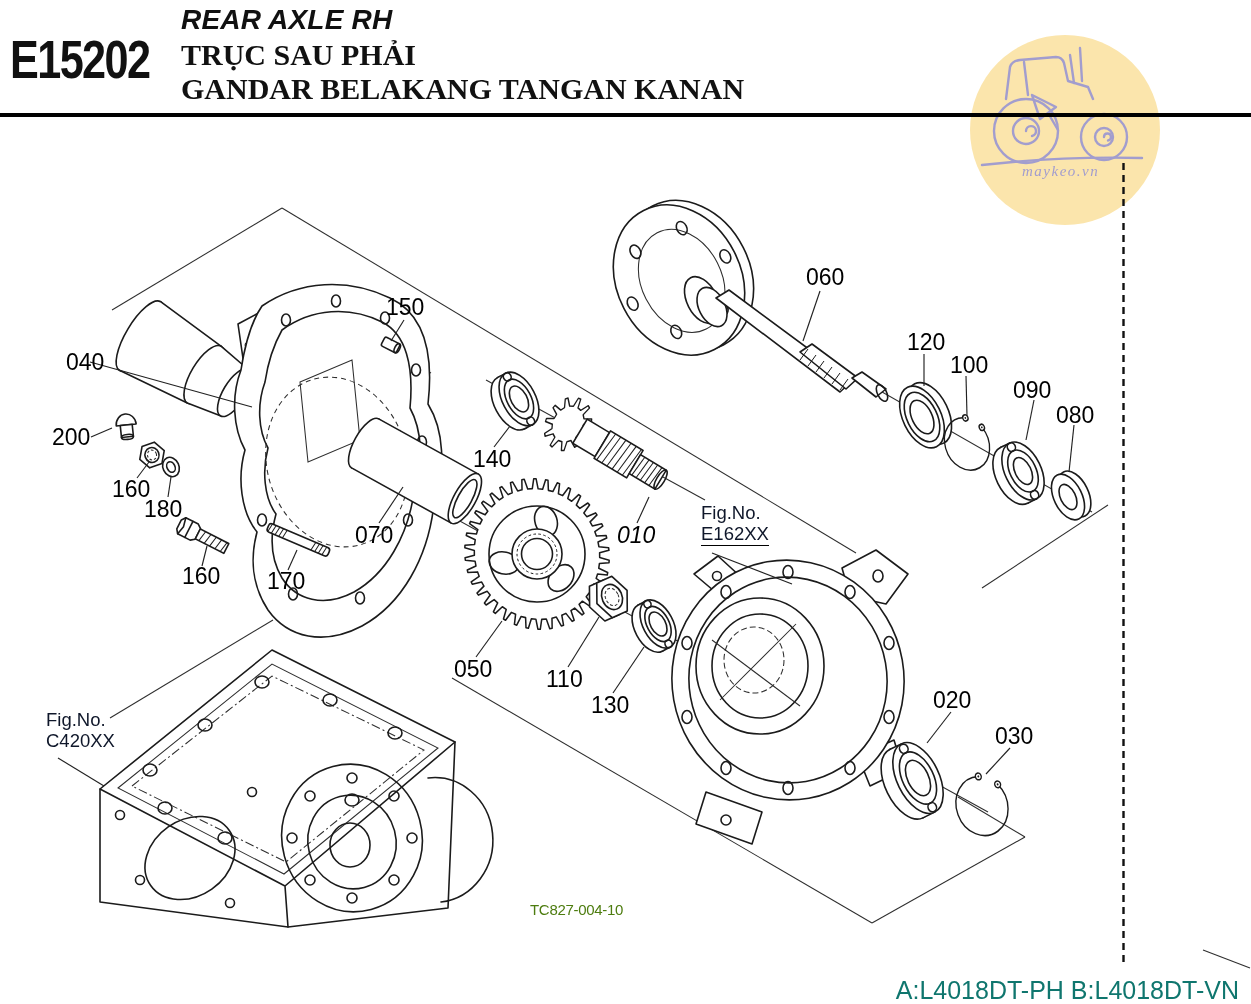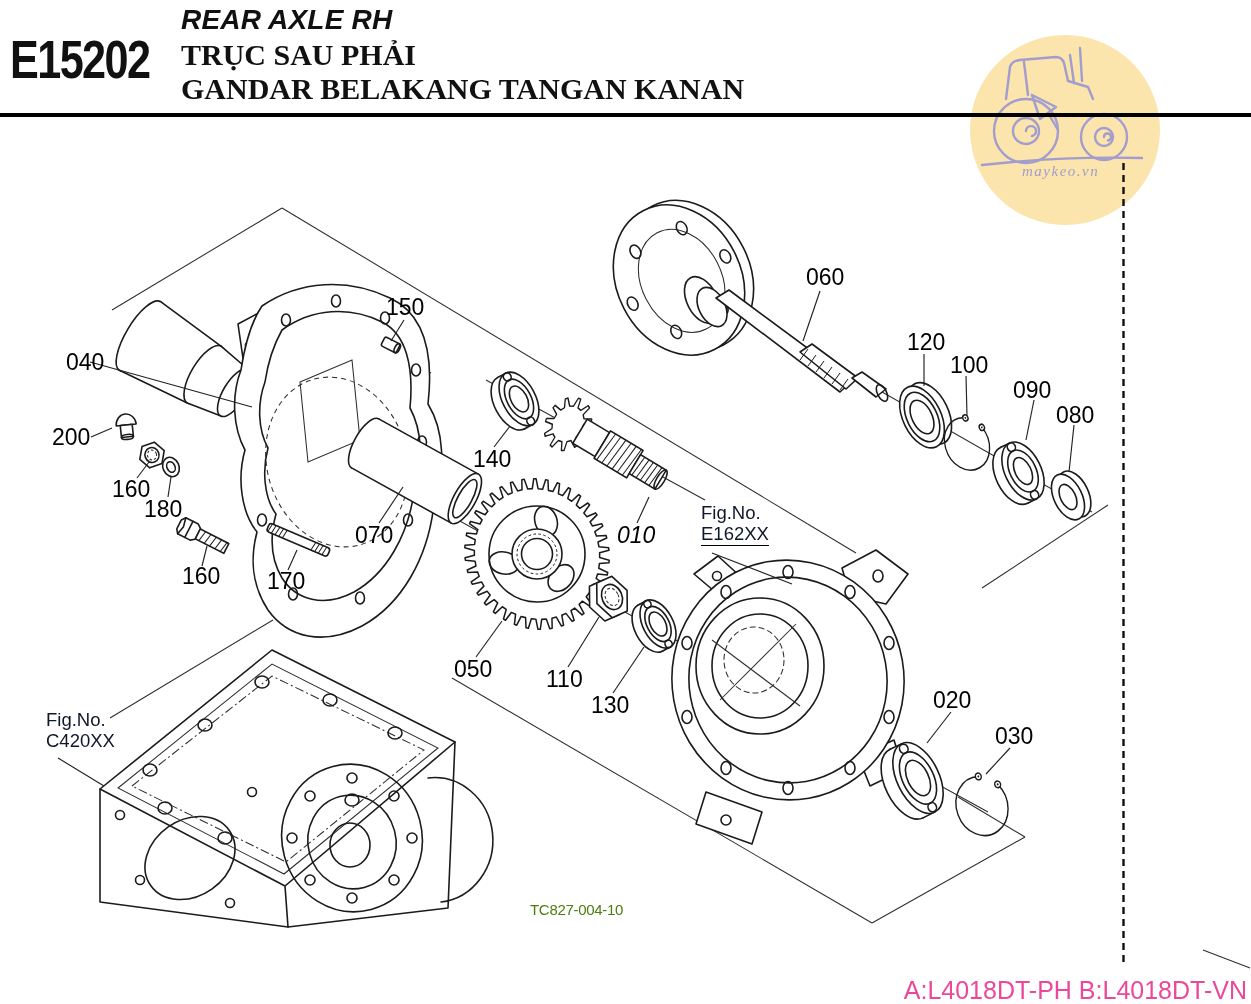--- a/index.html
+++ b/index.html
@@ -26,21 +26,21 @@
   .w{fill:#fff;}
   .thin{stroke:#2e2e2e;stroke-width:1.05;fill:none;}
   .leader{stroke:#222;stroke-width:1.15;fill:none;}
   .hatch{stroke:#1b1b1b;stroke-width:1;fill:none;}
   
   .labels{position:absolute;left:0;top:0;width:1251px;height:1004px;z-index:5;pointer-events:none;}
   .callout{position:absolute;font-size:23px;color:#000;letter-spacing:0px;white-space:nowrap;}
   .figref{position:absolute;font-size:18.5px;line-height:21px;color:#0f172a;z-index:5;white-space:nowrap;}
   .figref .code-u{display:inline-block;border-bottom:1.6px solid #000;padding-bottom:1px;}
   .draw-code{position:absolute;left:530px;top:901px;font-size:15px;letter-spacing:-.3px;color:#4d7c0f;z-index:5;}
-  .models{position:absolute;right:4px;top:976px;font-size:25px;color:#ec4899;z-index:5;white-space:nowrap;}
+  .models{position:absolute;right:12px;top:976px;font-size:25px;color:#0f766e;z-index:5;white-space:nowrap;}
 </style>
 </head>
 <body>
 
 <div class="page">
 
   <div class="logo"></div>
   <svg class="logo-svg" width="190" height="190" viewBox="0 0 190 190">
     <g stroke="#A29DCE" stroke-width="2.4" fill="none" stroke-linecap="round" stroke-linejoin="round">
       <path d="M36,64 L40,32 Q42,26 50,25 L86,22 Q92,22 94,28 L98,46 L118,52 L123,64"></path>

